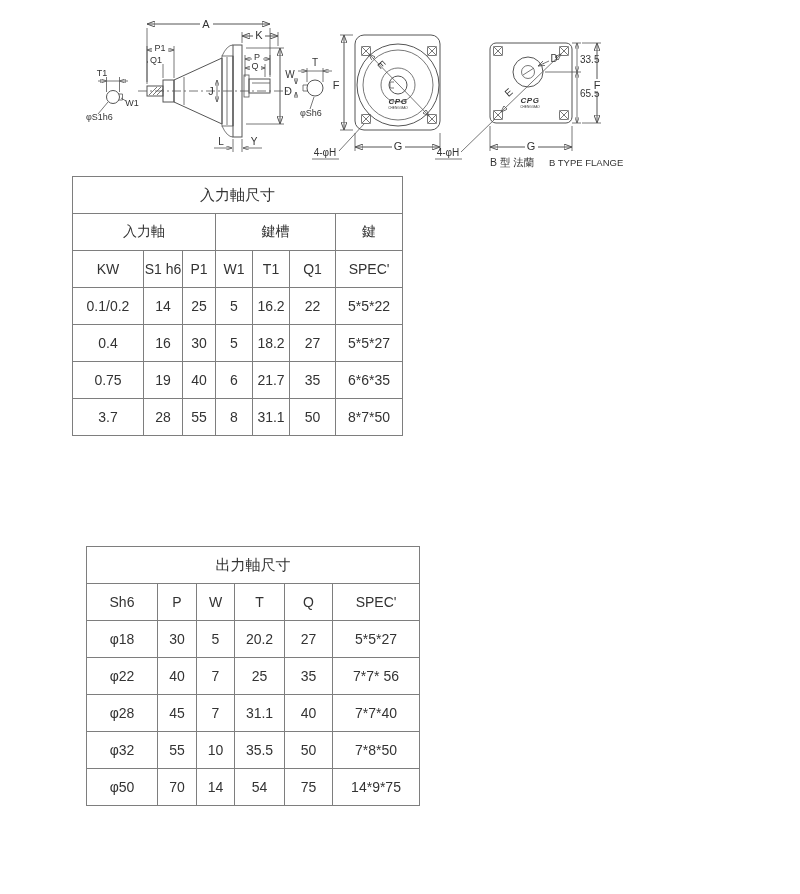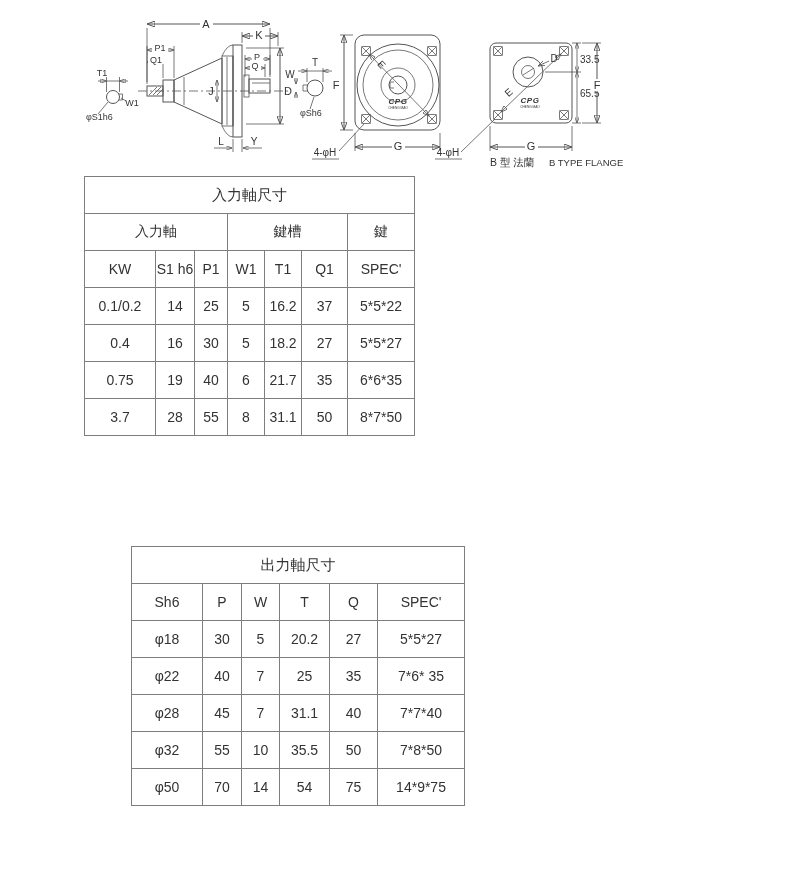--- a/index.html
+++ b/index.html
@@ -14,22 +14,22 @@
   svg .sm{font-size:9px;}
   svg .lg{font-size:11px;}
   svg .cap{font-size:10.5px;text-anchor:start;}
   svg .logo{font-size:8px;font-weight:bold;font-style:italic;letter-spacing:0.5px;}
   svg .logosub{font-size:3.2px;}
   svg .wbg{fill:#fff;stroke:none;}
   table{position:absolute;border-collapse:collapse;table-layout:fixed;background:#fff;}
   td{border:1px solid #7e7e7e;text-align:center;vertical-align:middle;height:36px;
      font-size:14px;color:#333;padding:0;overflow:hidden;white-space:nowrap;}
   td.title{font-size:15px;}
-  #input-table{left:84px;top:176px;width:330px;padding-left:6px;}
-  #output-table{left:86px;top:546px;width:333px;margin-left:45px;}
+  #input-table{left:72px;top:176px;width:330px;padding-left:6px;}
+  #output-table{left:86px;top:546px;width:333px;}
 </style>
 </head>
 <body>
 
 <div class="sheet">
 
 <svg id="drawings" width="800" height="175" viewBox="0 0 800 175">
   <defs>
     <marker id="ae" markerWidth="9" markerHeight="6" refX="8" refY="3" orient="auto-start-reverse">
       <path d="M0,0 L8,3 L0,6 Z" fill="#555" stroke="none"></path>
@@ -259,21 +259,21 @@
           <td>T1</td>
           <td>Q1</td>
           <td>SPEC'</td>
         </tr>
         <tr>
           <td>0.1/0.2</td>
           <td>14</td>
           <td>25</td>
           <td>5</td>
           <td>16.2</td>
-          <td>37</td>
+          <td>22</td>
           <td>5*5*22</td>
         </tr>
         <tr>
           <td>0.4</td>
           <td>16</td>
           <td>30</td>
           <td>5</td>
           <td>18.2</td>
           <td>27</td>
           <td>5*5*27</td>
@@ -327,21 +327,21 @@
           <td>20.2</td>
           <td>27</td>
           <td>5*5*27</td>
         </tr>
         <tr>
           <td>φ22</td>
           <td>40</td>
           <td>7</td>
           <td>25</td>
           <td>35</td>
-          <td>7*6* 35</td>
+          <td>7*7* 56</td>
         </tr>
         <tr>
           <td>φ28</td>
           <td>45</td>
           <td>7</td>
           <td>31.1</td>
           <td>40</td>
           <td>7*7*40</td>
         </tr>
         <tr>

